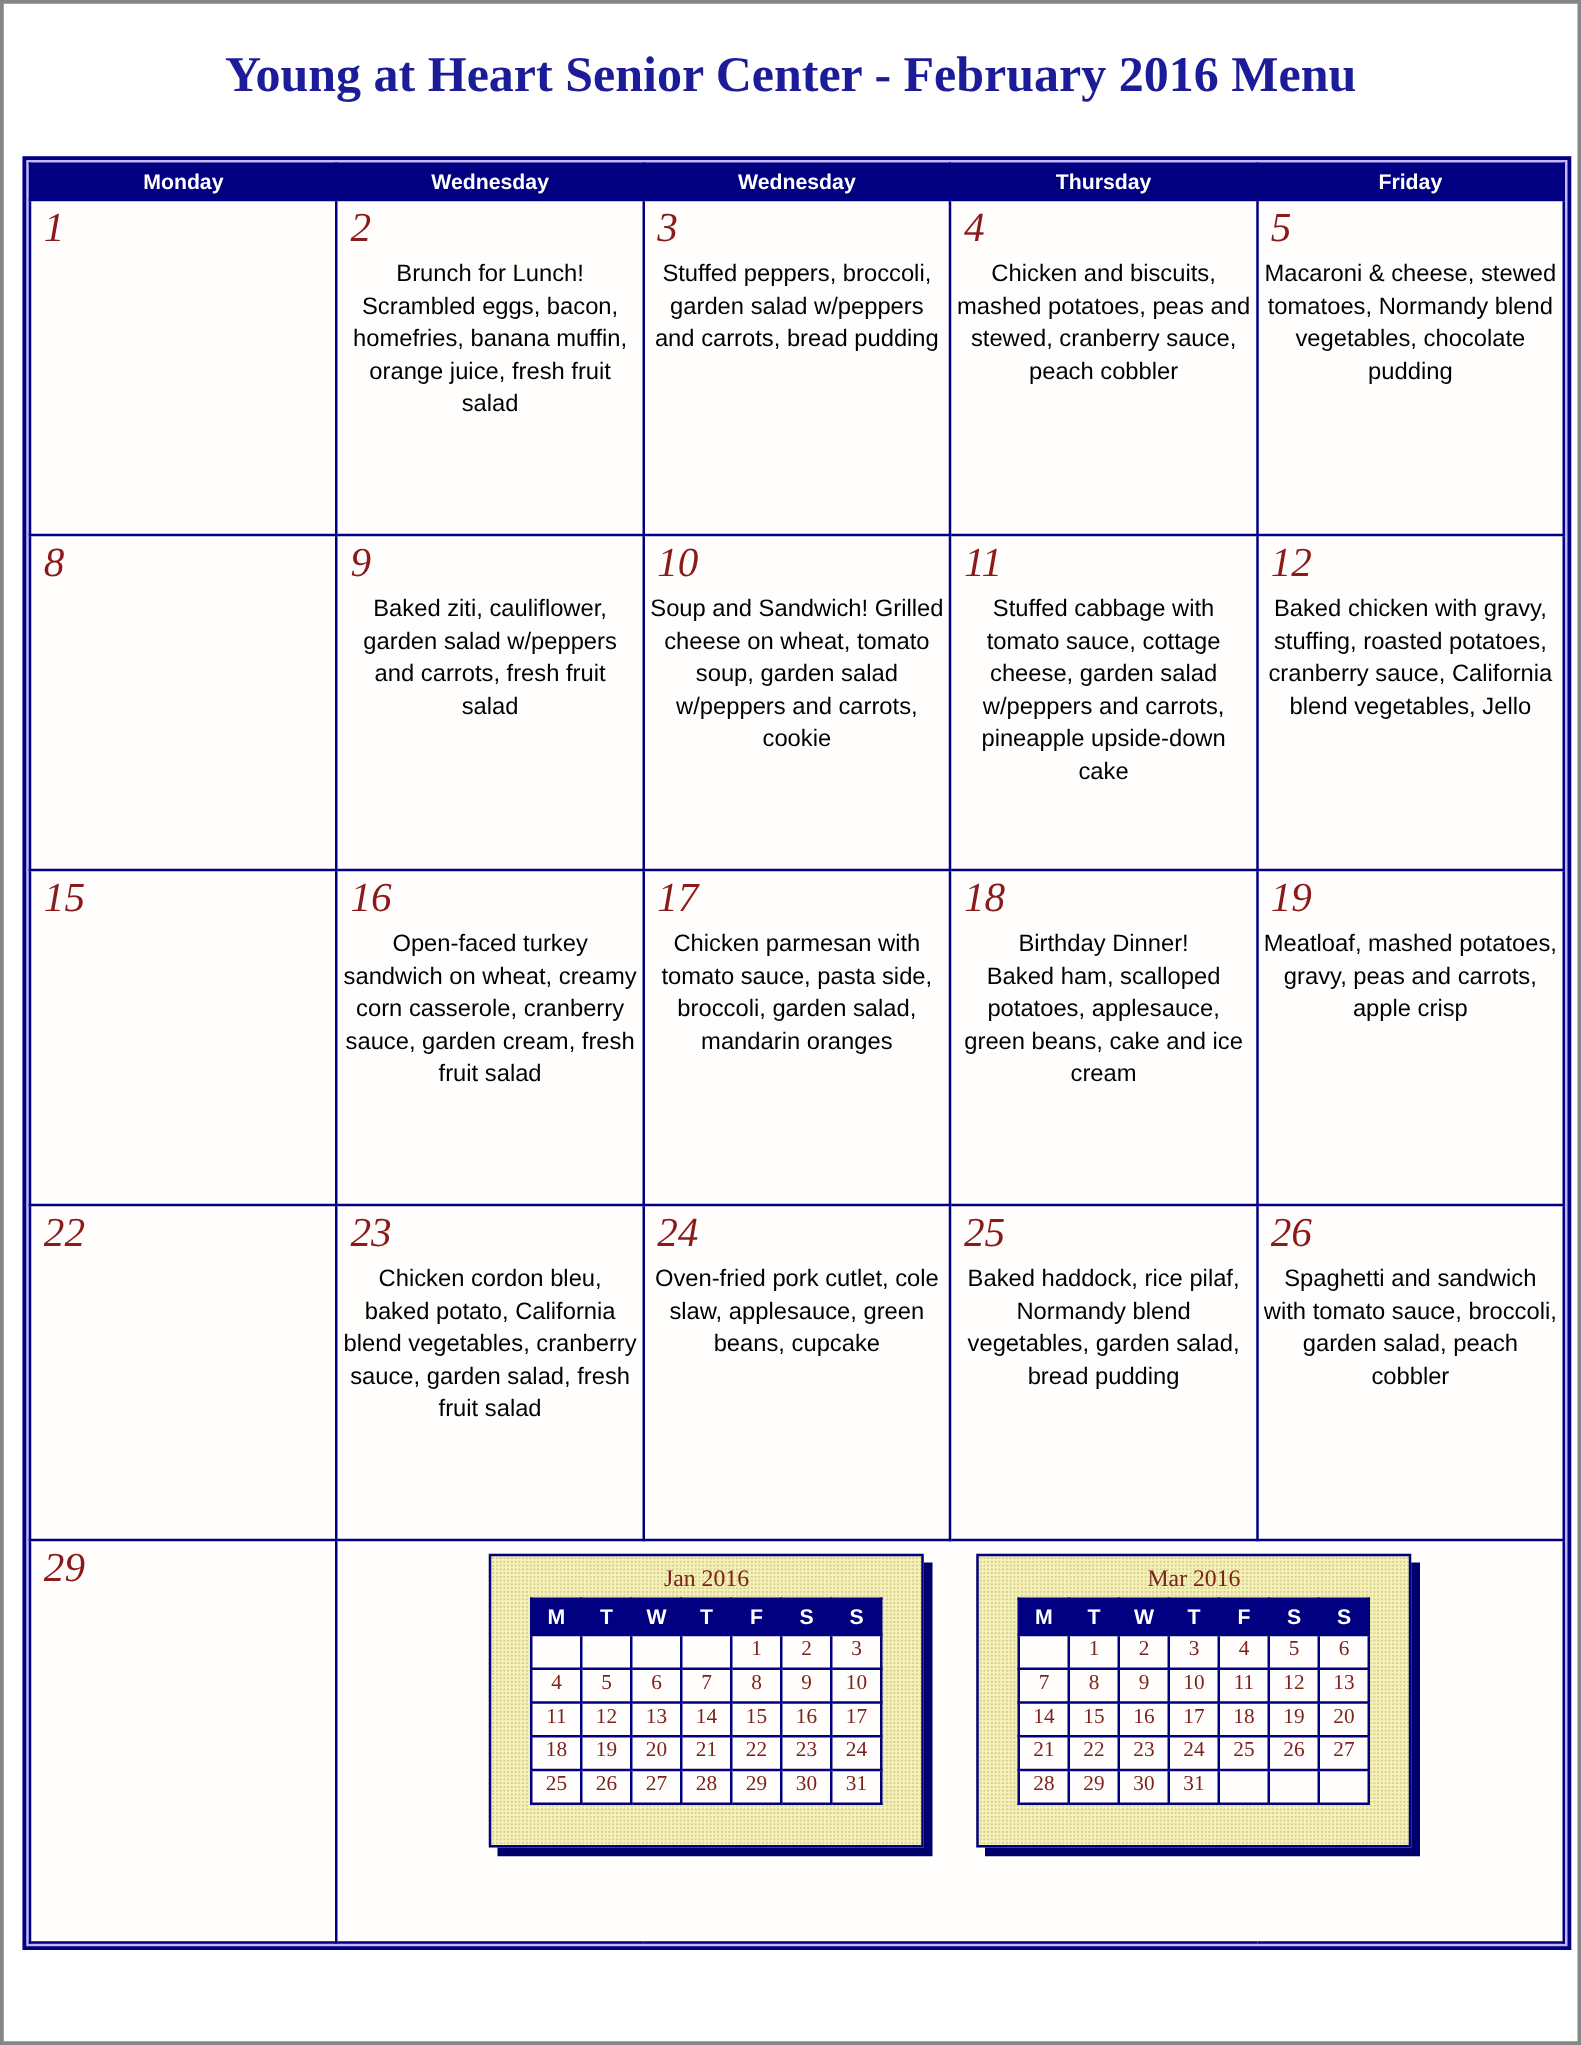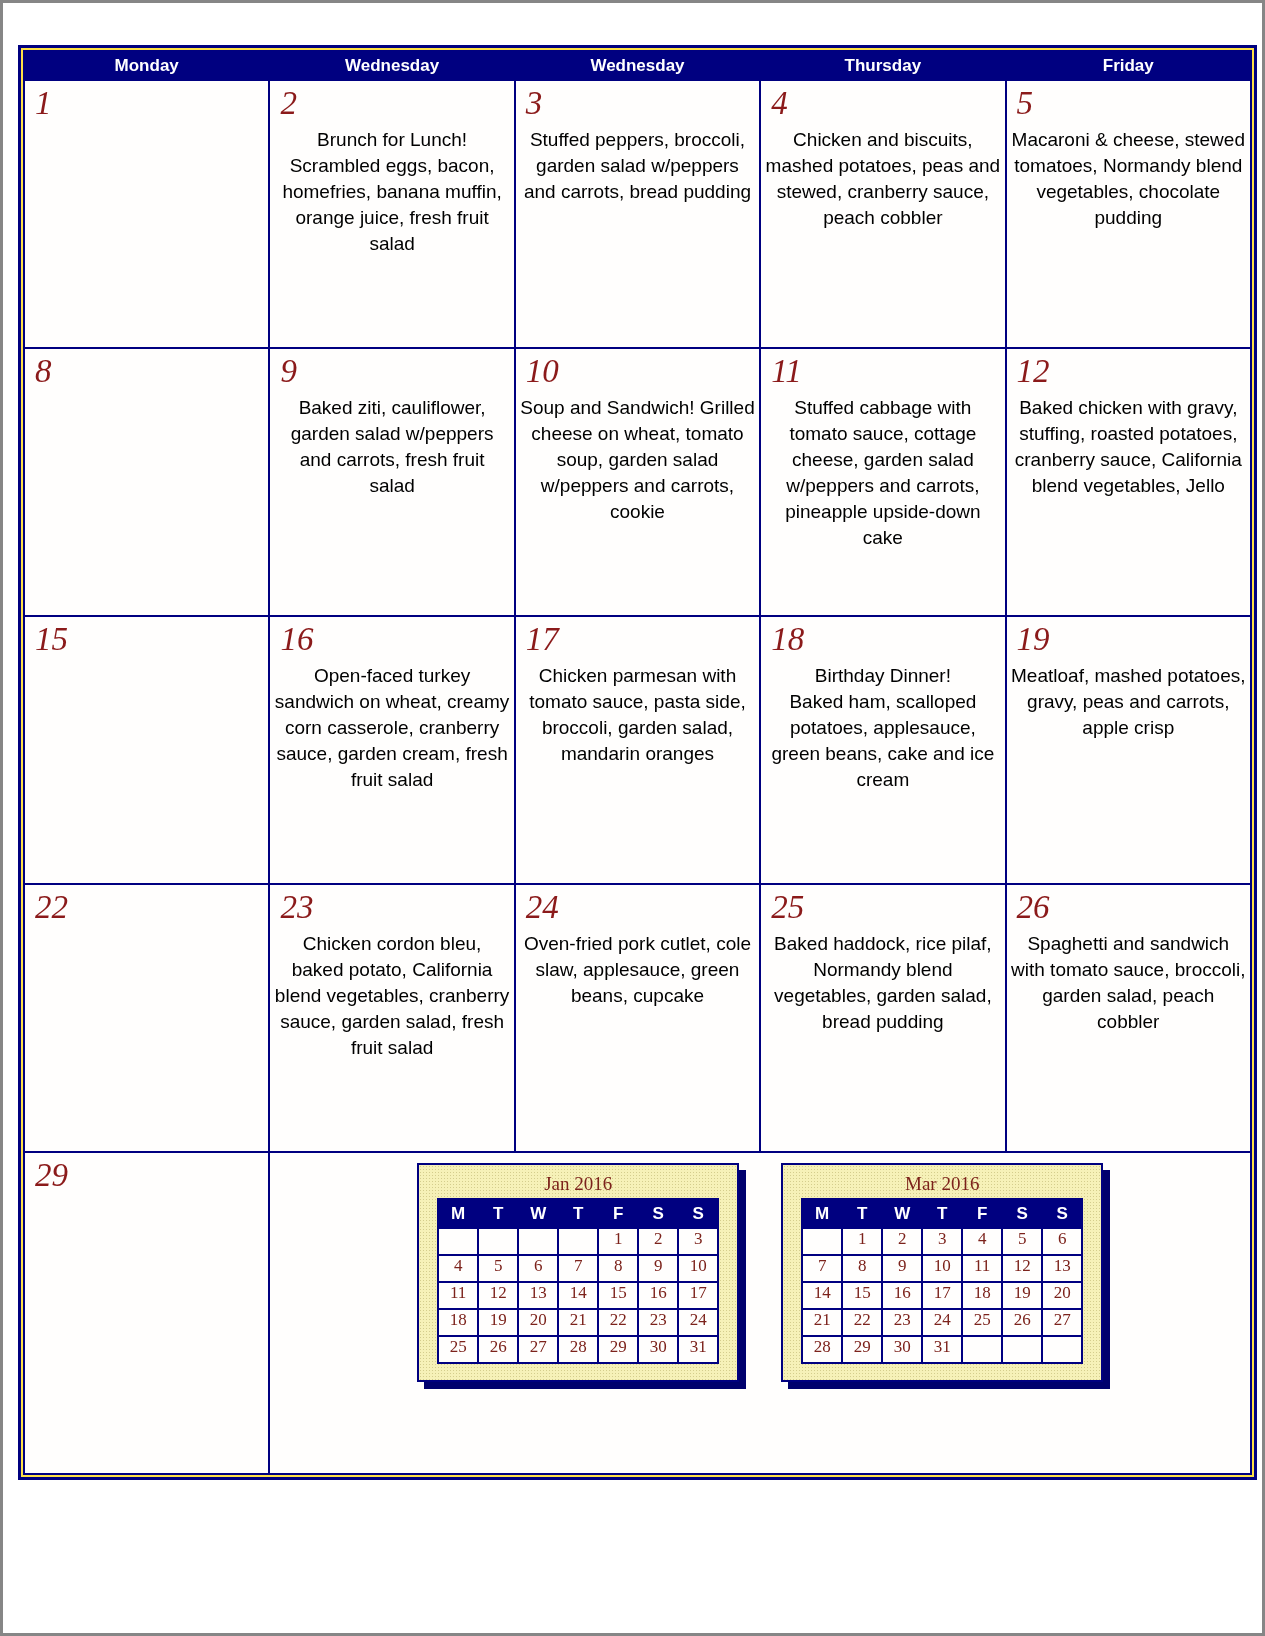--- a/index.html
+++ b/index.html
@@ -24,21 +24,21 @@
     text-align:center;
     color:#000;
     font:bold 17px/1.2 "Liberation Serif", serif;
     text-decoration:underline;
   }
   .cal-wrapper{
     margin:42px 0 0 15px;
     width:1229px;
     border:3px solid #000080;
     padding:2px;
-    background:#fde047;
+    background:#c4b5fd;
     box-sizing:content-box;
   }
   table.cal{
     width:100%;
     border-collapse:collapse;
     table-layout:fixed;
   }
   table.cal thead th{
     background:#000080;
     color:#ffffff;
@@ -69,28 +69,28 @@
     white-space:pre-line;
   }
   .mini-area{vertical-align:top;}
   .mini-row{
     display:flex;
     justify-content:center;
     gap:42px;
     padding-top:10px;
   }
   .mini-cal{
-    width:322px;
+    width:348px;
     box-sizing:border-box;
     background-color:#f6f1b8;
     background-image:radial-gradient(rgba(150,138,60,.35) 1px, transparent 1px);
     background-size:3px 3px;
     border:2px solid #000080;
     box-shadow:7px 7px 0 #00006d;
-    padding:8px 0 16px;
+    padding:8px 0 32px;
   }
   .mini-cal-title{
     text-align:center;
     color:#7c221b;
     font:19px "Liberation Serif", serif;
     margin-bottom:3px;
   }
   table.mini{
     margin:0 auto;
     border-collapse:collapse;
@@ -108,20 +108,21 @@
     font:17px "Liberation Serif", serif;
     text-align:center;
     height:25px;
   }
 </style>
 </head>
 <body>
 
 <div class="page">
 
+  <h1 class="title">Young at Heart Senior Center - February 2016 Menu</h1>
 
   <div class="cal-wrapper">
     <table class="cal">
       <thead>
         <tr>
           <th>Monday</th>
           <th>Wednesday</th>
           <th>Wednesday</th>
           <th>Thursday</th>
           <th>Friday</th>

